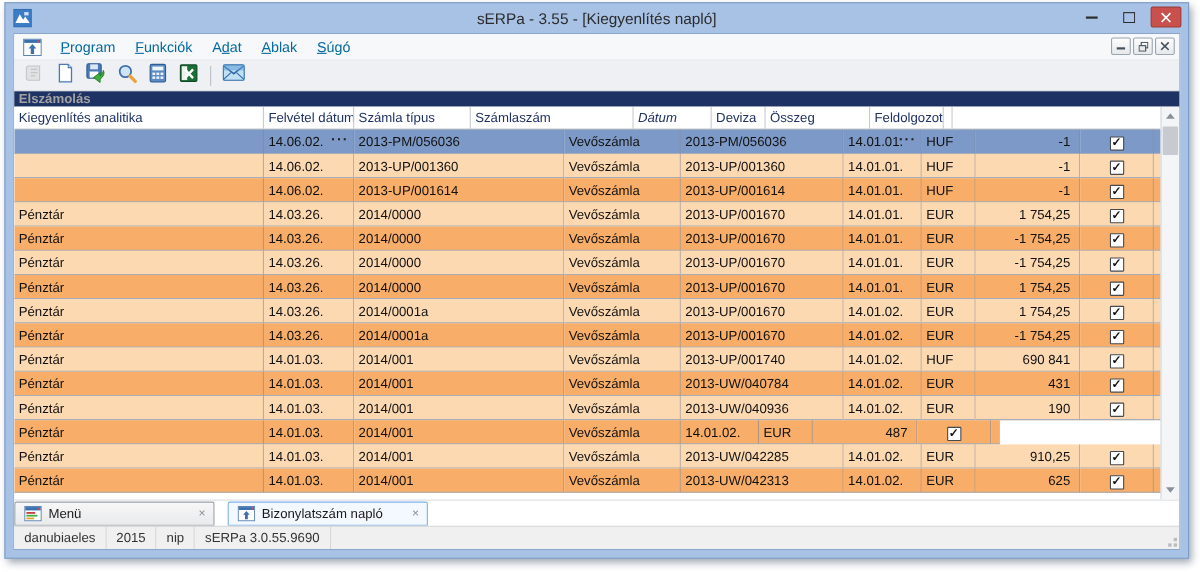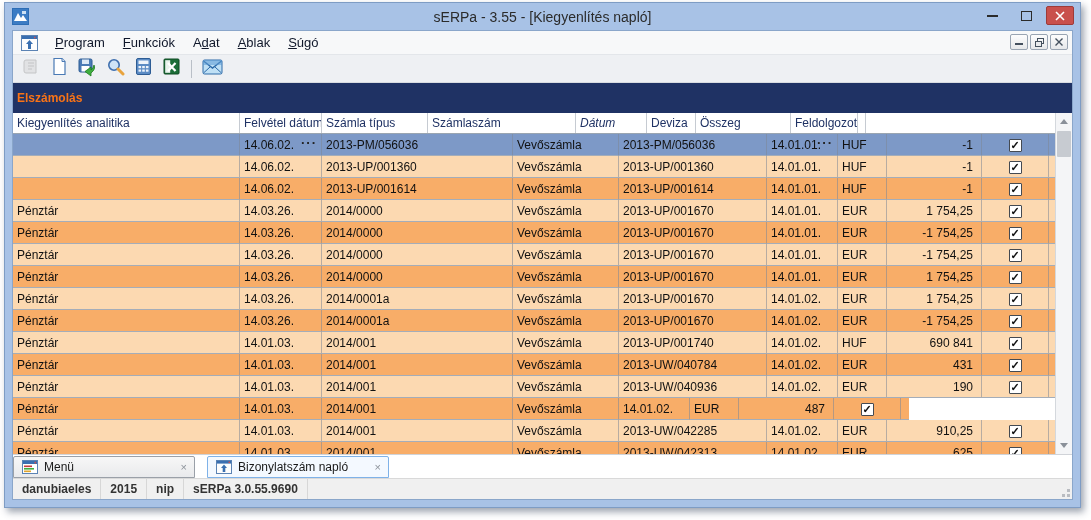--- a/index.html
+++ b/index.html
@@ -21,37 +21,37 @@
   .win-btn.close { background:#c9504c; border:1px solid #9e3a38; border-radius:2px; }
 
   
   .client { position:absolute; left:7px; right:7px; top:27px; bottom:7px;
             background:#ffffff; border:1px solid #8aa6ca; display:flex; flex-direction:column; }
 
   
   .menubar { height:24px; background:#f7f8f9; border-bottom:1px solid #e3e6ea;
              display:flex; align-items:center; padding:0 4px; position:relative; }
   .mdi-doc-icon { width:17px; height:16px; margin:0 8px 0 4px; }
-  .menu-item { font-size:13px; color:#0f172a; padding:3px 9px; cursor:default; }
+  .menu-item { font-size:13px; color:#0369a1; padding:3px 9px; cursor:default; }
   .menu-item u { text-decoration:underline; }
   .mdi-controls { position:absolute; right:4px; top:3px; display:flex; gap:2px; }
   .mdi-btn { width:18px; height:16px; background:linear-gradient(#fdfdfd,#e6e8ea);
              border:1px solid #99a4b2; border-radius:2px;
              display:flex; align-items:center; justify-content:center; }
 
   
   .toolbar { height:28px; background:#eef0f3; border-bottom:1px solid #d8dce1;
              display:flex; align-items:center; padding:0 6px; gap:4px; }
   .tool-btn { width:24px; height:24px; display:flex; align-items:center; justify-content:center;
               border:1px solid transparent; border-radius:2px; }
   .tool-btn.disabled { opacity:.45; filter:grayscale(1); }
   .tool-sep { width:1px; height:18px; background:#b9bfc7; margin:0 4px; }
 
   
-  .panel-header { height:30px; background:#1f3264; color:#f97316; font-weight:bold;
+  .panel-header { height:14px; background:#1f3264; color:#a3a3a3; font-weight:bold;
                   font-size:12px; display:flex; align-items:center; padding:0 4px; }
 
   
   .grid { position:relative; flex:1 1 auto; overflow:hidden; background:#ffffff; }
   .grid-inner { position:absolute; left:0; top:0; right:17px; bottom:0; }
   .grid-header { display:flex; height:21px; background:#ffffff; border-bottom:1px solid #9aa5b1; }
   .grid-header .hcell { font-size:12px; color:#1f3264; padding:3px 3px 0 4px;
                         border-right:1px solid #c6cbd2; overflow:hidden; white-space:nowrap; }
   .row { display:flex; height:22px; }
   .row .cell { font-size:12px; color:#111111; padding:4px 4px 0 4px; position:relative;
@@ -90,21 +90,21 @@
          border:1px solid #9aa0a8; background:linear-gradient(#f7f7f7,#e9eaec);
          border-radius:2px 2px 0 0; position:relative; }
   .tab.active { border-color:#7fb2e8; background:#f4f9ff; }
   .tab .tab-close { position:absolute; right:7px; color:#8d939b; font-size:11px; }
   .tab .tab-icon { width:16px; height:14px; flex:0 0 auto; }
 
   
   .statusbar { height:21px; background:#f0f0f0; border-top:1px solid #d9d9d9;
                display:flex; align-items:center; font-size:12px; color:#333; position:relative; }
   .status-item { padding:0 9px; height:100%; display:flex; align-items:center;
-                 border-right:1px solid #d7d7d7;font-weight:bold; }
+                 border-right:1px solid #d7d7d7; }
   .resize-grip { position:absolute; right:2px; bottom:2px; width:12px; height:12px; }
   .resize-grip i { position:absolute; width:3px; height:3px; background:#b9bcc1; }
 </style>
 </head>
 <body>
 
 <div class="window">
 
   <div class="titlebar">
     <svg class="app-icon" viewBox="0 0 17 17">

